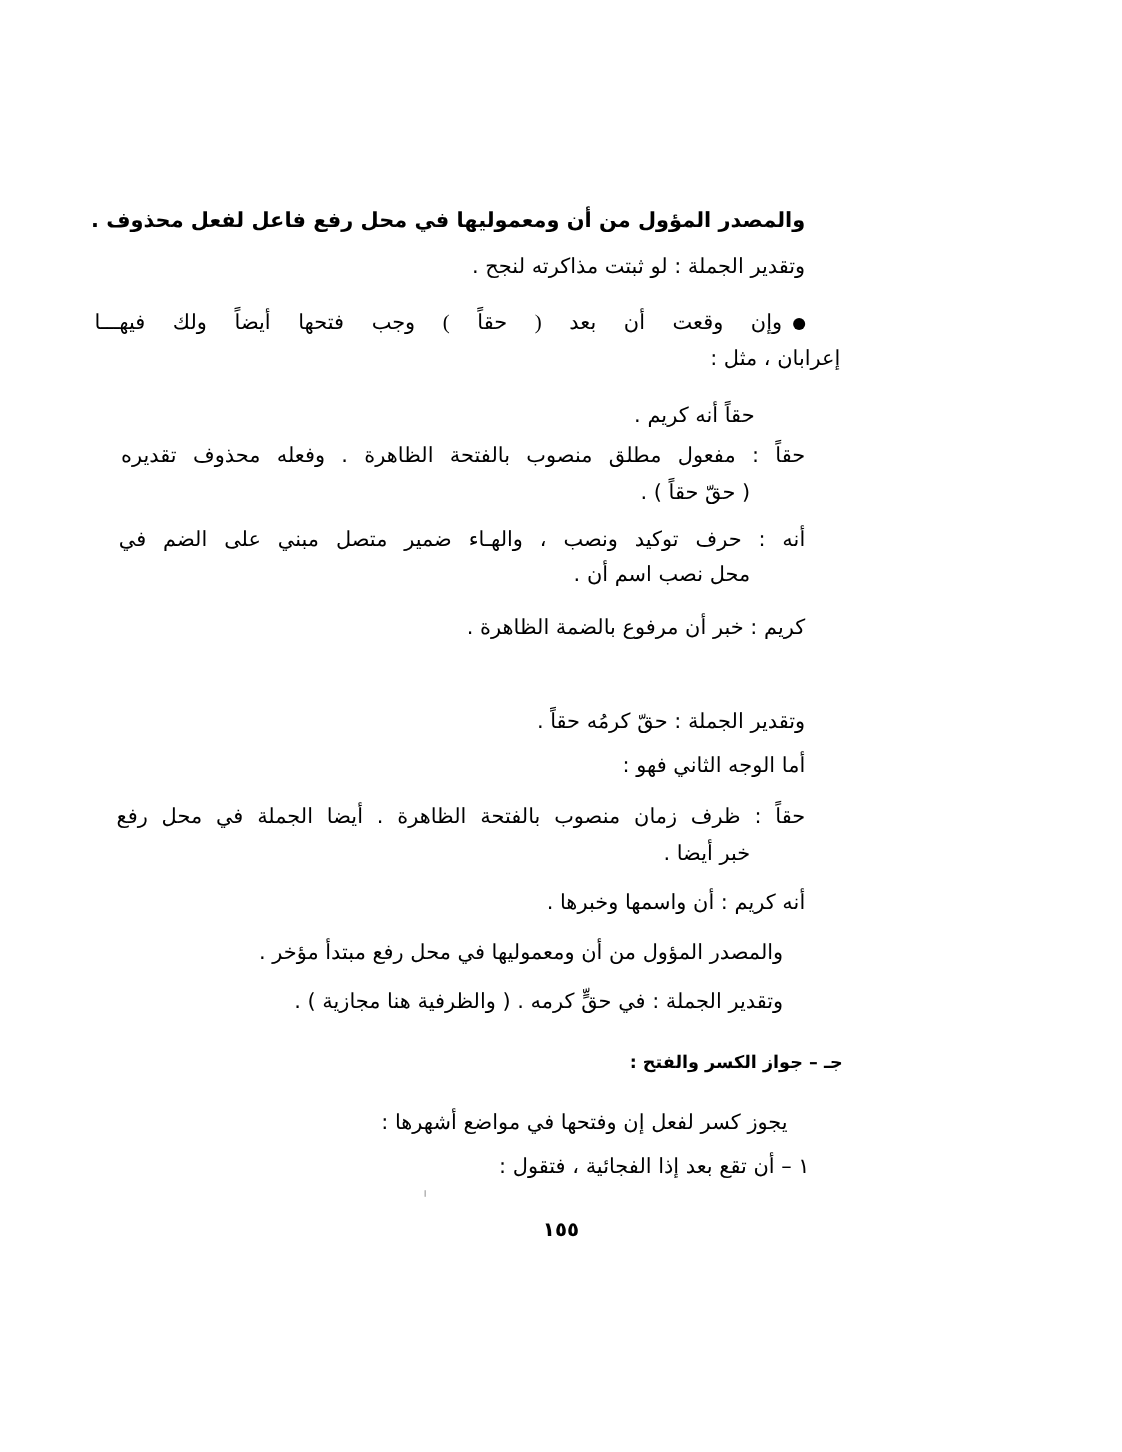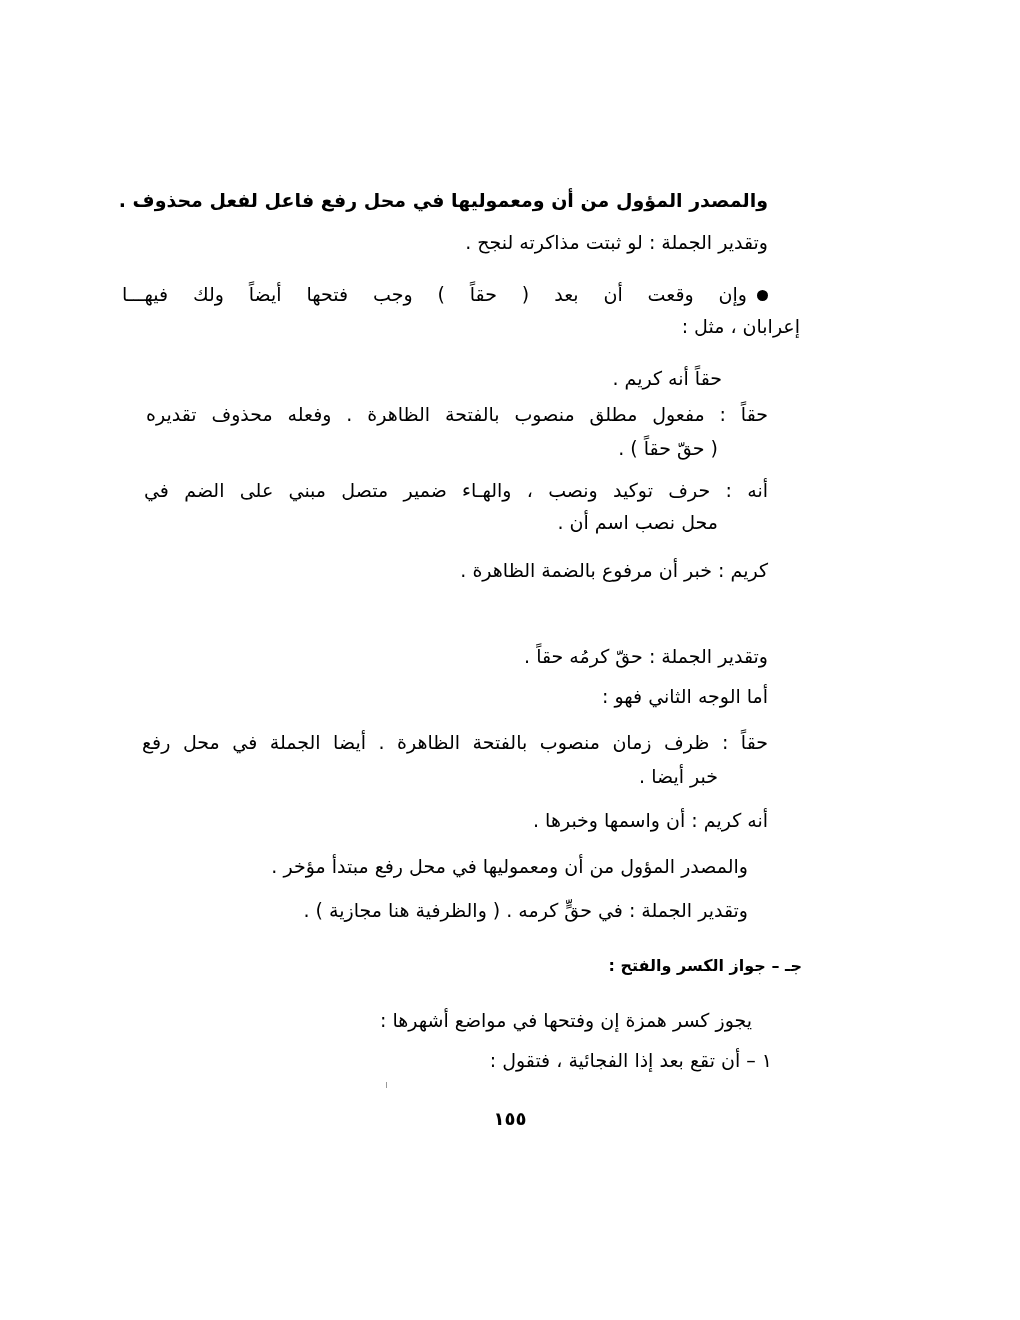--- a/index.html
+++ b/index.html
@@ -13,21 +13,20 @@
       position: relative;
       overflow: hidden;
       font-family: "DejaVu Sans", sans-serif;
       color: #000;
     }
     .page {
       position: absolute;
       left: 0; top: 0;
       width: 944px;
       height: 1320px;
-      padding-left: 36px;
     }
     .line {
       position: absolute;
       direction: rtl;
       unicode-bidi: embed;
       white-space: nowrap;
       font-size: 19px;
       line-height: 28px;
       text-align: right;
     }
@@ -63,21 +62,21 @@
   </style>
 </head>
 <body>
 
 <div class="page">
 
   <div class="line bold" style="right:212px; top:186px; width:620px;">والمصدر المؤول من أن ومعموليها في محل رفع فاعل لفعل محذوف .</div>
 
   <div class="line" style="right:212px; top:228px;">وتقدير الجملة : لو ثبتت مذاكرته لنجح .</div>
 
-  <div class="line justify" style="right:212px; top:280px; width:646px;">
+  <div class="line justify" style="right:212px; top:280px; width:646px;font-family:Liberation Serif, serif;">
     <span class="bullet"></span><span>وإن وقعت أن بعد ( حقاً ) وجب فتحها أيضاً ولك فيهـــا</span>
   </div>
 
   <div class="line" style="right:180px; top:312px;">إعرابان ، مثل :</div>
 
   <div class="line" style="right:258px; top:364px;">حقاً أنه كريم .</div>
 
   <div class="line justify" style="right:212px; top:400px; width:622px;">حقاً  :  مفعول مطلق منصوب بالفتحة الظاهرة . وفعله محذوف تقديره</div>
 
   <div class="line" style="right:262px; top:434px;">( حقّ حقاً ) .</div>
@@ -98,21 +97,21 @@
   <div class="line" style="right:262px; top:762px;">خبر أيضا .</div>
 
   <div class="line" style="right:212px; top:806px;">أنه كريم : أن واسمها وخبرها .</div>
 
   <div class="line" style="right:232px; top:852px;text-align:center;">والمصدر المؤول من أن ومعموليها في محل رفع مبتدأ مؤخر .</div>
 
   <div class="line" style="right:232px; top:896px;">وتقدير الجملة : في حقٍّ كرمه . ( والظرفية هنا مجازية ) .</div>
 
   <div class="line bold" style="right:178px; top:952px; font-size:16px;">جـ – جواز الكسر والفتح :</div>
 
-  <div class="line" style="right:228px; top:1006px;">يجوز كسر همزة إن وفتحها في مواضع أشهرها :</div>
+  <div class="line" style="right:228px; top:1006px;">يجوز كسر لفعل إن وفتحها في مواضع أشهرها :</div>
 
   <div class="line" style="right:208px; top:1046px;">١ – أن تقع بعد إذا الفجائية ، فتقول :</div>
 
   <div class="speck"></div>
 
   <div class="page-number">١٥٥</div>
 
 </div>
 
 </body></html>

